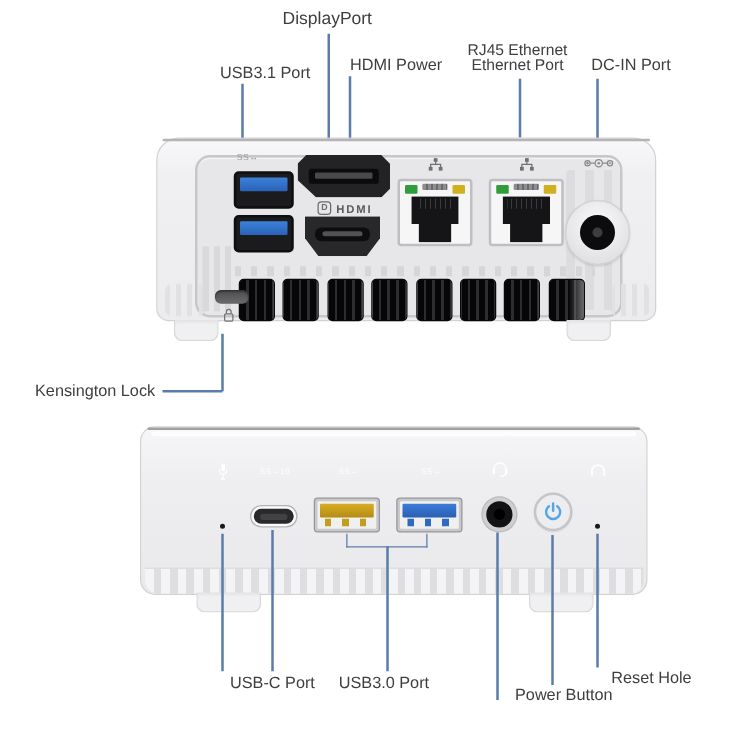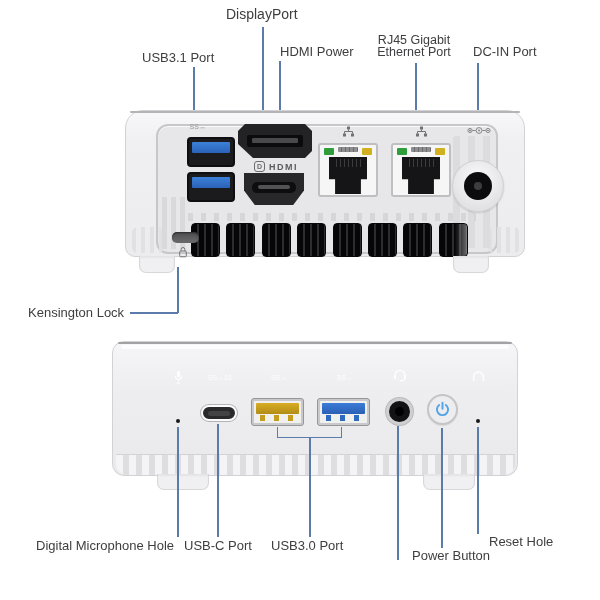--- a/index.html
+++ b/index.html
@@ -105,24 +105,24 @@
   .bracket { position:absolute; left:277px; top:427px; width:65px; height:11px;
     border-left:1.5px solid #5b7cab; border-right:1.5px solid #5b7cab; border-bottom:1.5px solid #5b7cab; }
   svg { display:block; }
 </style>
 </head>
 <body>
 
 <div class="stage">
 
   <div class="lbl" style="left:226px; top:7px; font-size:14px;">DisplayPort</div>
-  <div class="lbl" style="left:142px; top:51px;">USB3.1 Port</div>
+  <div class="lbl" style="left:176px; top:51px;">USB3.1 Port</div>
   <div class="lbl" style="left:280px; top:45px;">HDMI Power</div>
   <div class="lbl2" style="left:368px; top:35px; width:92px;">
-    <div>RJ45 Gigabit</div>
+    <div>RJ45 Ethernet</div>
     <div>Ethernet Port</div>
   </div>
   <div class="lbl" style="left:473px; top:45px;">DC-IN Port</div>
 
   <div class="vline" style="left:193px; top:67px; height:45px;"></div>
   <div class="vline" style="left:262px; top:27px; height:115px;"></div>
   <div class="vline" style="left:279px; top:61px; height:129px;"></div>
   <div class="vline" style="left:415px; top:63px; height:47px;"></div>
   <div class="vline" style="left:477px; top:63px; height:48px;"></div>
 
@@ -303,21 +303,20 @@
   </div>
 
   <div class="vline" style="left:177px; top:427px; height:110px;"></div>
   <div class="vline" style="left:217px; top:424px; height:113px;"></div>
   <div class="bracket"></div>
   <div class="vline" style="left:309px; top:437px; height:100px;"></div>
   <div class="vline" style="left:397px; top:426px; height:134px;"></div>
   <div class="vline" style="left:441px; top:428px; height:120px;"></div>
   <div class="vline" style="left:477px; top:427px; height:107px;"></div>
 
-  <div class="lbl" style="left:36px; top:539px;">Digital Microphone Hole</div>
   <div class="lbl" style="left:184px; top:539px;">USB-C Port</div>
   <div class="lbl" style="left:271px; top:539px;">USB3.0 Port</div>
   <div class="lbl2" style="left:323px; top:562px; width:152px; font-size:13px; line-height:14px;">
   </div>
   <div class="lbl" style="left:412px; top:549px;">Power Button</div>
   <div class="lbl" style="left:489px; top:535px;">Reset Hole</div>
 
 </div>
 
 </body></html>

